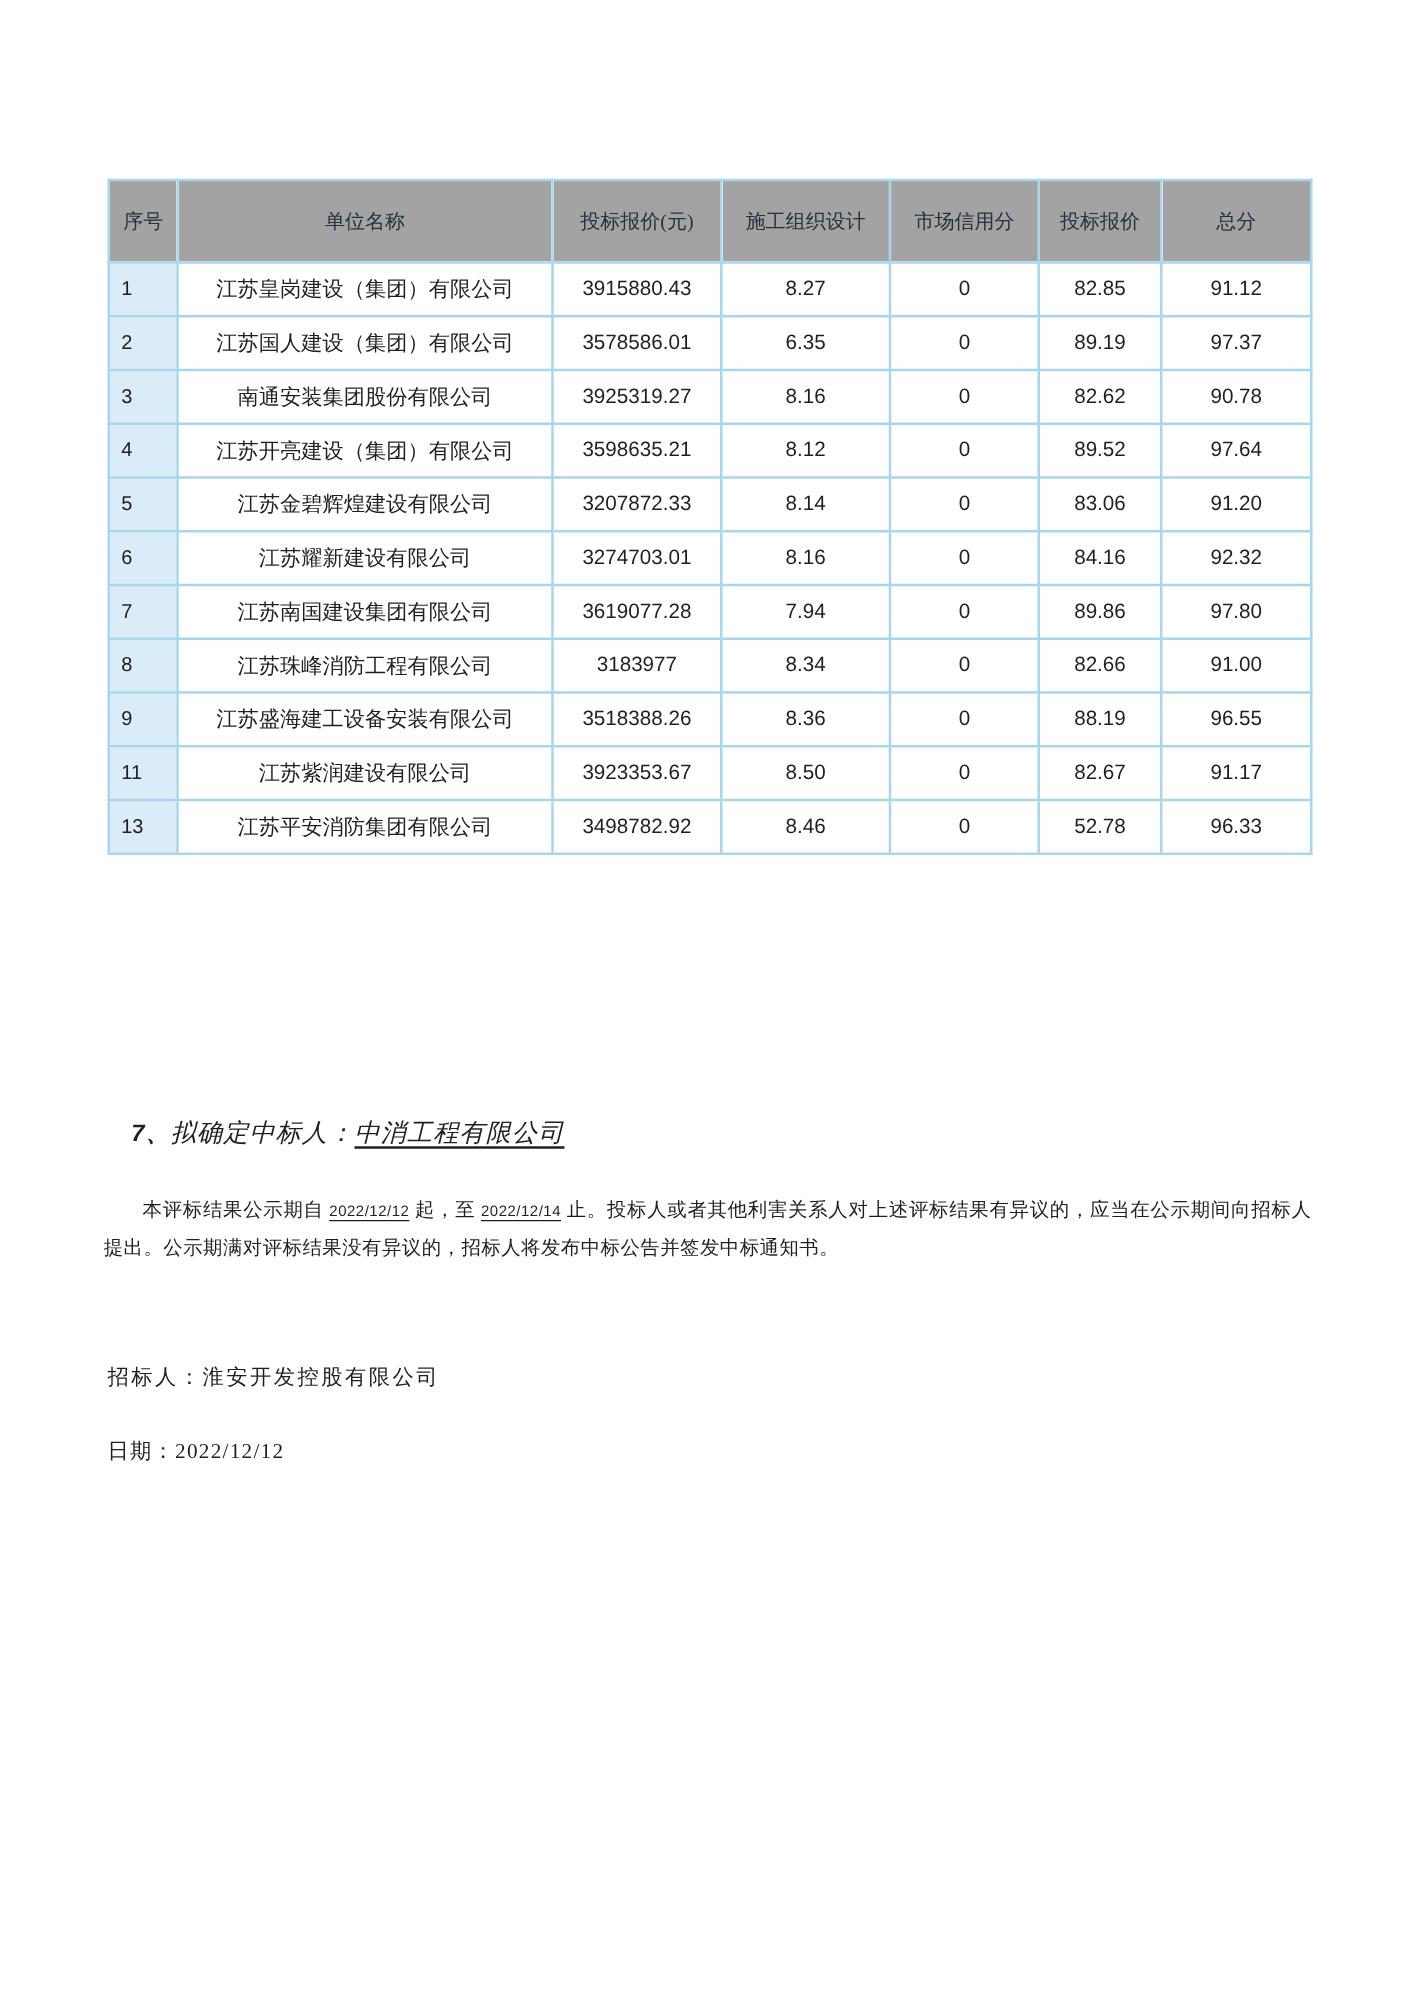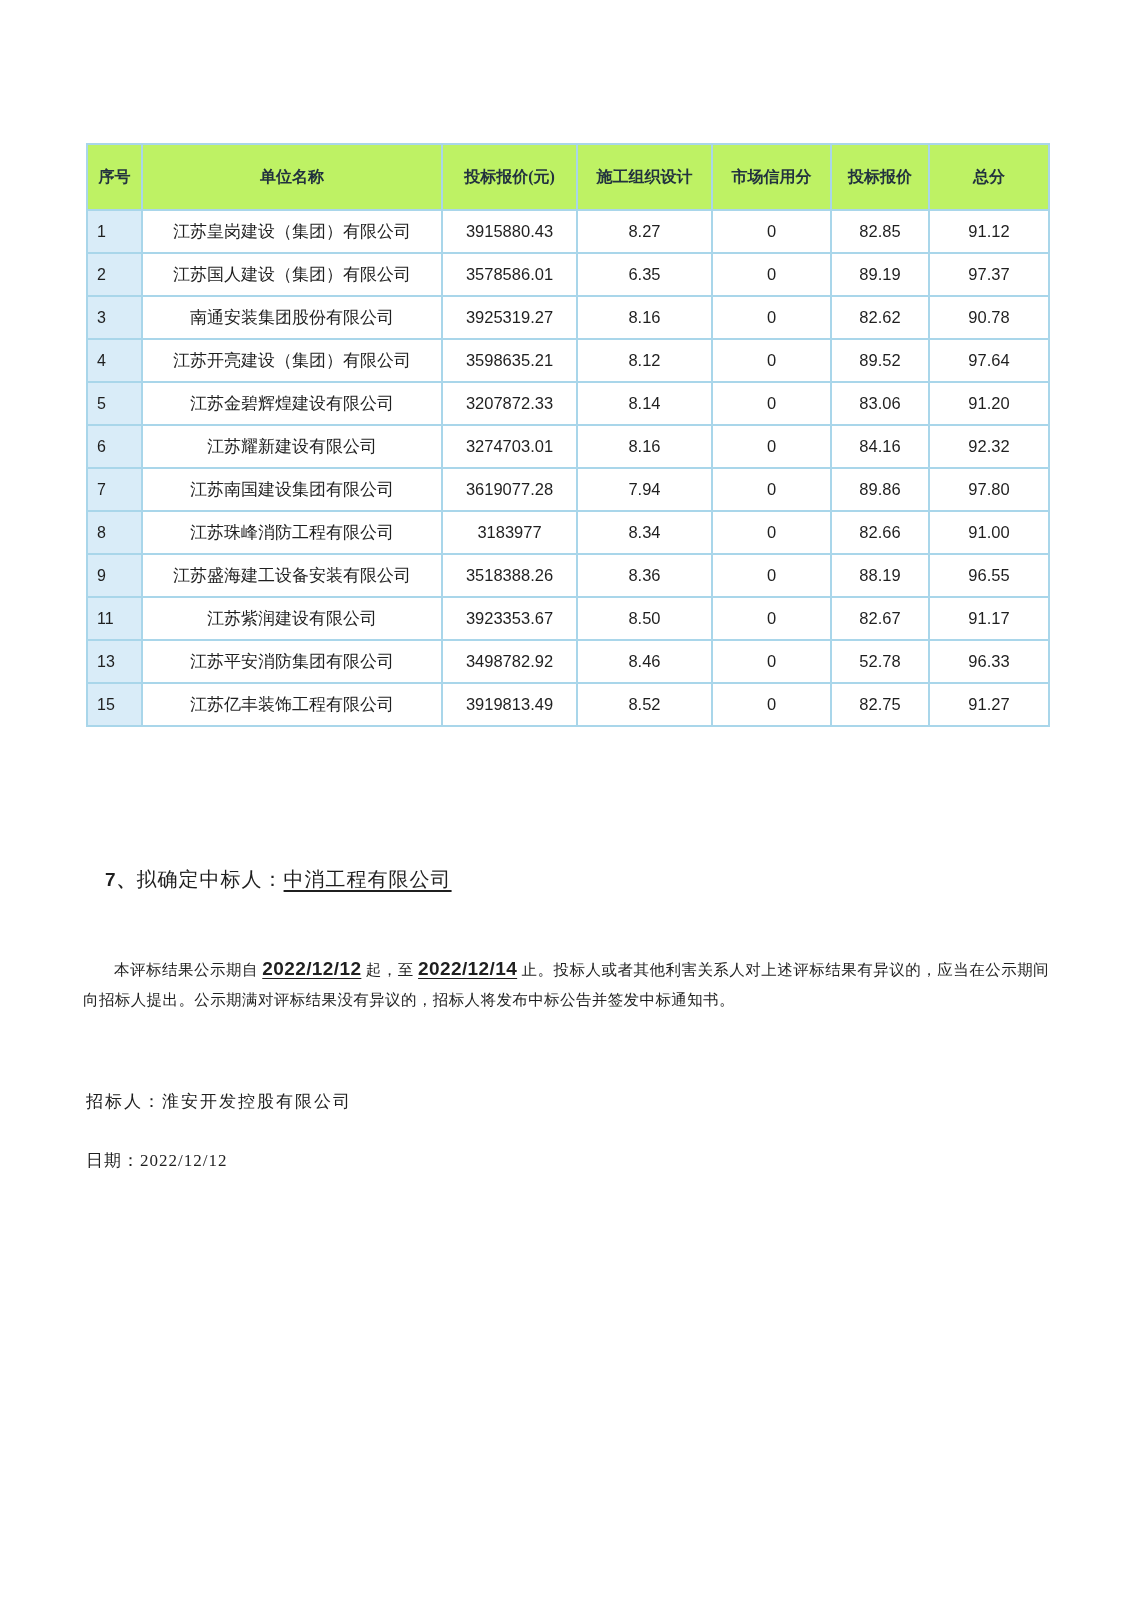--- a/index.html
+++ b/index.html
@@ -18,23 +18,23 @@
     width: 962px;
     border-collapse: collapse;
     table-layout: fixed;
   }
   table.results th, table.results td {
     border: 2px solid #a9d6ea;
     overflow: hidden;
     white-space: nowrap;
   }
   table.results th {
-    background: #bef264;
+    background: #a3a3a3;
     height: 66px;
-    font-weight: bold;
+    font-weight: normal;
     font-size: 16px;
     color: #22323e;
     text-align: center;
   }
   table.results td {
     height: 43px;
     font-size: 17px;
     text-align: center;
     background: #ffffff;
   }
@@ -52,23 +52,24 @@
   col.c-no     { width: 55px;  }
   col.c-name   { width: 300px; }
   col.c-price  { width: 135px; }
   col.c-design { width: 135px; }
   col.c-credit { width: 119px; }
   col.c-pscore { width: 98px;  }
   col.c-total  { width: 120px; }
 
   
   .section7 {
-    position: absolute; left: 105px; top: 866px;
+    position: absolute; left: 105px; top: 893px;
     font-size: 20px;
     letter-spacing: 1px;
+    font-style: italic;
   }
   .section7 .num {
     font-family: "Liberation Sans", "DejaVu Sans", sans-serif;
     font-weight: bold;
     font-size: 19px;
   }
   .section7 .winner-name {
     text-decoration: underline;
     text-underline-offset: 4px;
   }
@@ -78,22 +79,22 @@
     position: absolute; left: 83px; top: 938px;
     width: 966px;
     font-size: 15.5px;
     line-height: 30px;
     text-indent: 2em;
     text-align: justify;
     letter-spacing: 0.4px;
   }
   .notice .date {
     font-family: "Liberation Sans", "DejaVu Sans", sans-serif;
-    font-weight: bold;
-    font-size: 19px;
+    font-weight: normal;
+    font-size: 12px;
     text-decoration: underline;
     text-underline-offset: 3px;
   }
 
   
   .footer {
     position: absolute; left: 86px; top: 1090px;
     width: 962px;
     text-align: left;
     padding-right: 16px;
@@ -224,29 +225,20 @@
     </tr>
         <tr>
       <td class="col-no">13</td>
       <td>江苏平安消防集团有限公司</td>
       <td class="num">3498782.92</td>
       <td class="num">8.46</td>
       <td class="num">0</td>
       <td class="num">52.78</td>
       <td class="num">96.33</td>
     </tr>
-        <tr>
-      <td class="col-no">15</td>
-      <td>江苏亿丰装饰工程有限公司</td>
-      <td class="num">3919813.49</td>
-      <td class="num">8.52</td>
-      <td class="num">0</td>
-      <td class="num">82.75</td>
-      <td class="num">91.27</td>
-    </tr>
       </tbody>
   </table>
 
   <div class="section7">
     <span class="num">7、</span><span>拟确定中标人：</span><span class="winner-name">中消工程有限公司</span>
   </div>
 
   <p class="notice">
     <span>本评标结果公示期自 </span><span class="date">2022/12/12</span><span> 起，至 </span><span class="date">2022/12/14</span><span> 止。投标人或者其他利害关系人对上述评标结果有异议的，应当在公示期间向招标人提出。公示期满对评标结果没有异议的，招标人将发布中标公告并签发中标通知书。</span>
   </p>

